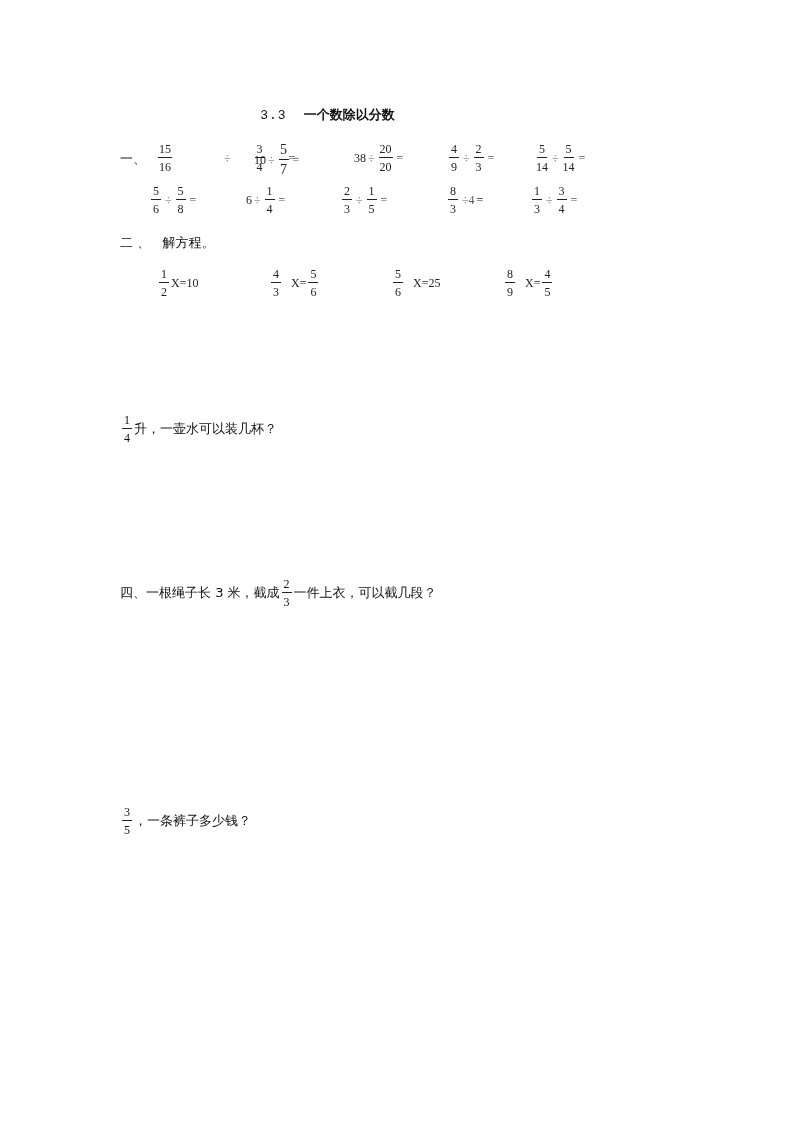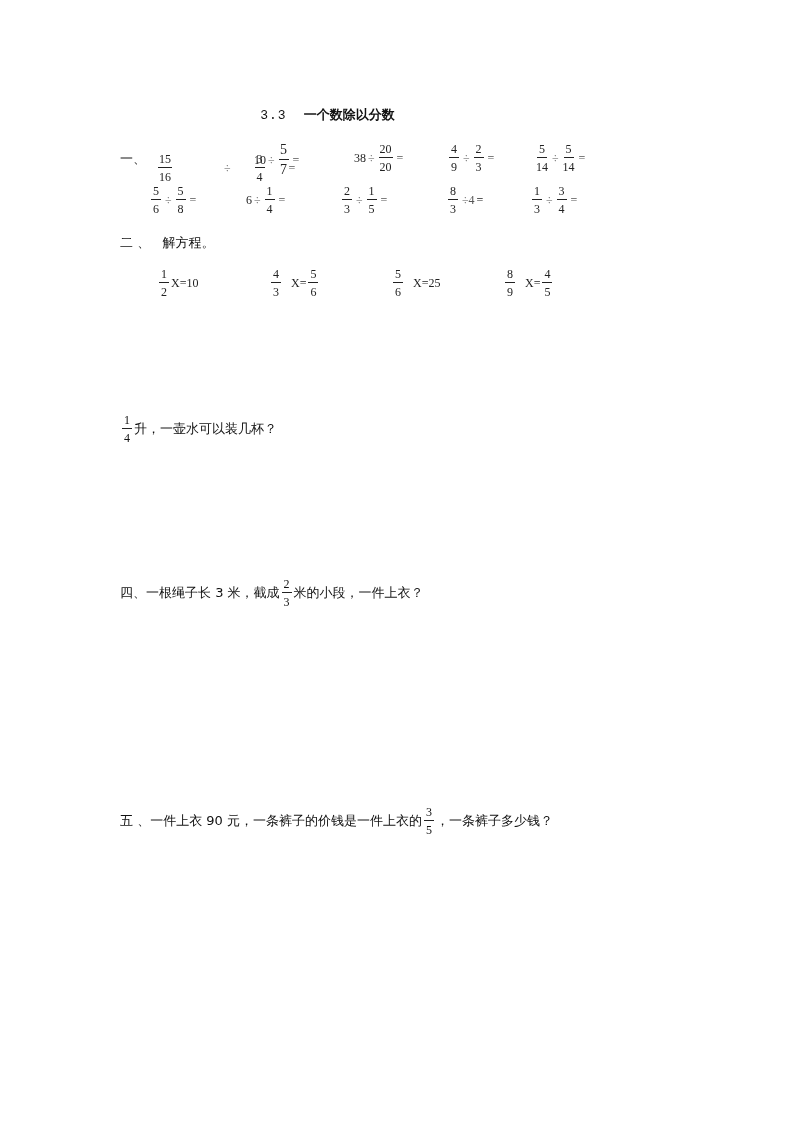--- a/index.html
+++ b/index.html
@@ -22,21 +22,21 @@
 </head>
 <body>
 
 <div class="abs title">
   <span class="num">3.3</span>
   <span class="txt">一个数除以分数</span>
 </div>
 
 <div class="abs label" style="top:150px; left:120px;">一、</div>
 
-<div class="abs expr" style="top:153px; left:156px;gap:20px;">
+<div class="abs expr" style="top:143px; left:156px;gap:20px;">
   <span class="frac">
       <span class="n">15</span>
       <span class="d">16</span>
     </span>
   <span class="sp"></span>
     <span class="op">÷</span>
   <span class="frac">
       <span class="n">3</span>
       <span class="d">4</span>
     </span>
@@ -190,23 +190,22 @@
     </span>
   <span>升，一壶水可以装几杯？</span>
 </div>
 
 <div class="abs line" style="top:578px; left:120px;">
   <span>四、一根绳子长 3 米，截成</span>
   <span class="frac">
       <span class="n">2</span>
       <span class="d">3</span>
     </span>
-  <span>米的小段，一件上衣？</span>
+  <span>一件上衣，可以截几段？</span>
 </div>
 
 <div class="abs line" style="top:806px; left:120px;">
-  <span>五 、一件上衣 90 元，一条裤子的价钱是一件上衣的</span>
   <span class="frac">
       <span class="n">3</span>
       <span class="d">5</span>
     </span>
   <span>，一条裤子多少钱？</span>
 </div>
 
 </body></html>

